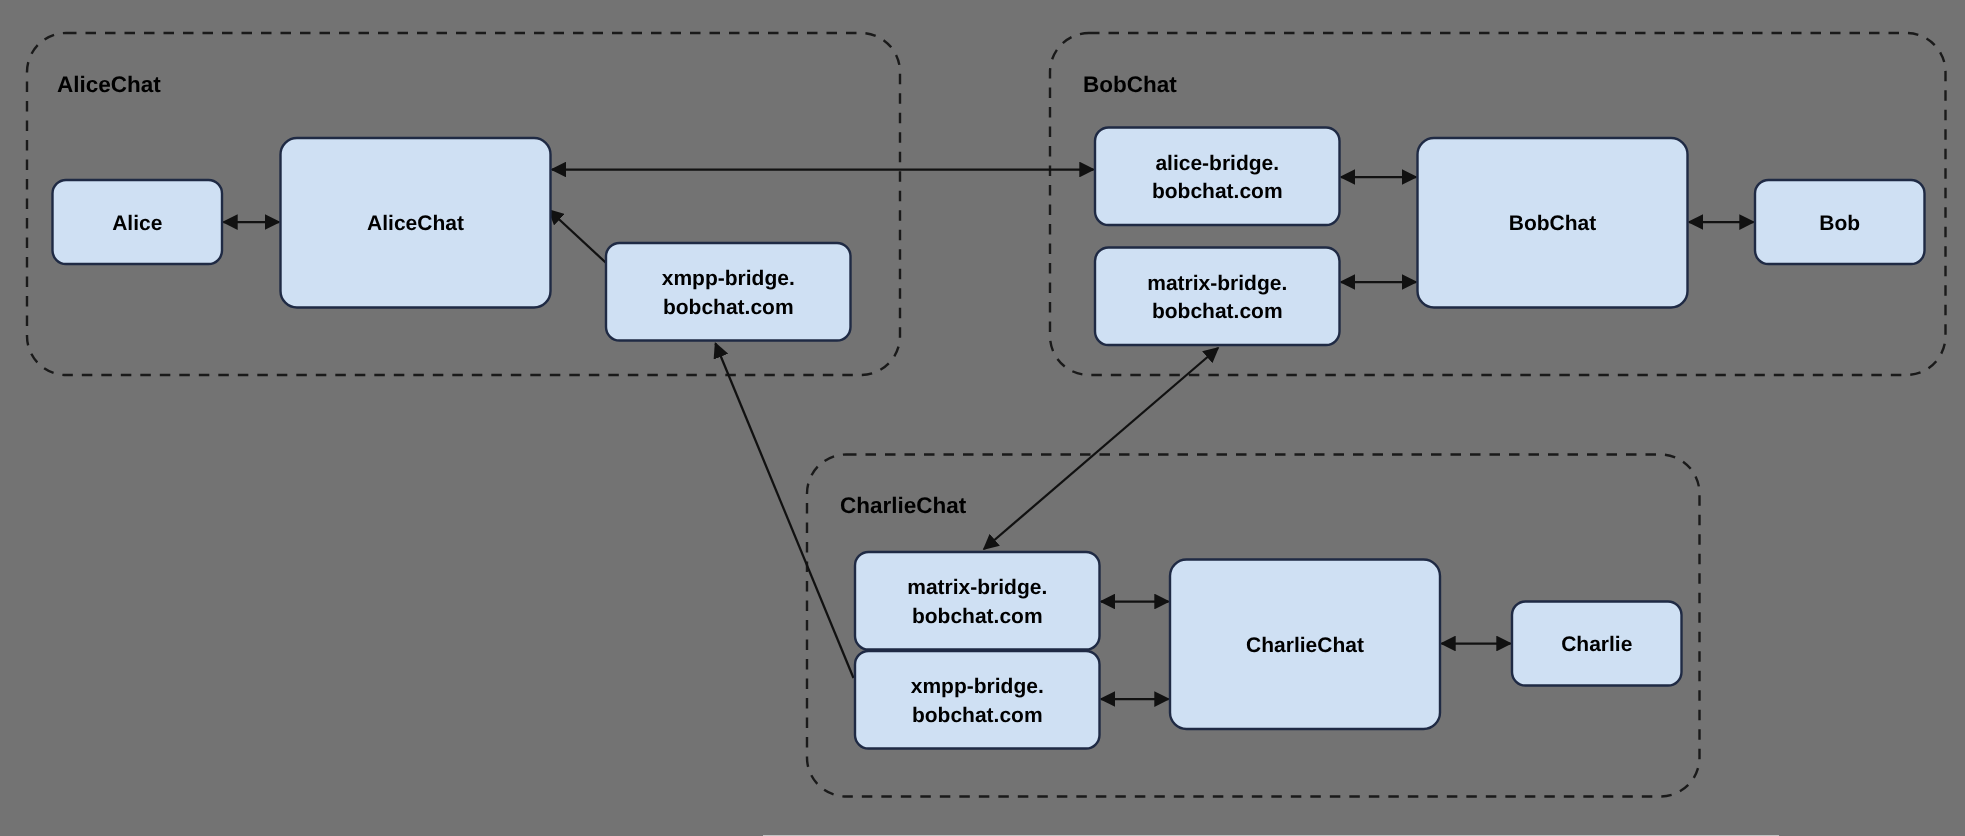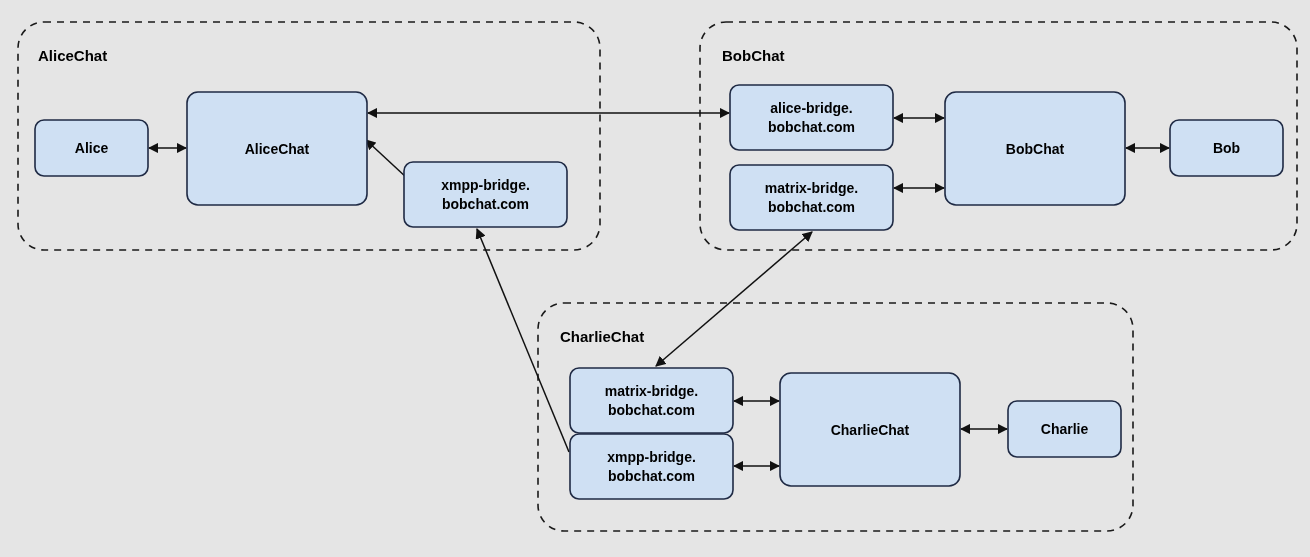--- a/index.html
+++ b/index.html
@@ -4,21 +4,21 @@
 <style>
   html, body {
     margin: 0;
     padding: 0;
     background: #ffffff;
   }
   #diagram-root {
     position: relative;
     width: 1310px;
     height: 557px;
-    background: #e5e5e5;
+    background: #737373;
     font-family: "Liberation Sans", sans-serif;
   }
   svg.diagram-canvas {
     display: block;
     width: 1310px;
     height: 557px;
   }
   .container-outline {
     fill: none;
     stroke: #1a1a1a;

